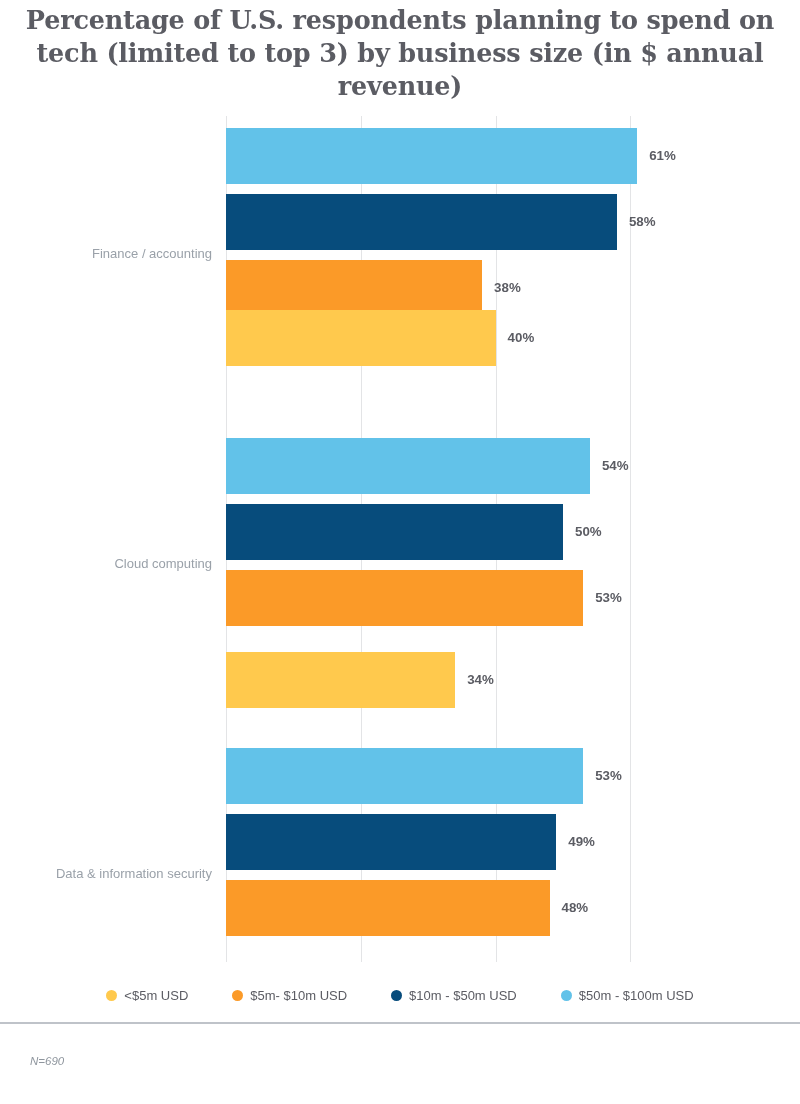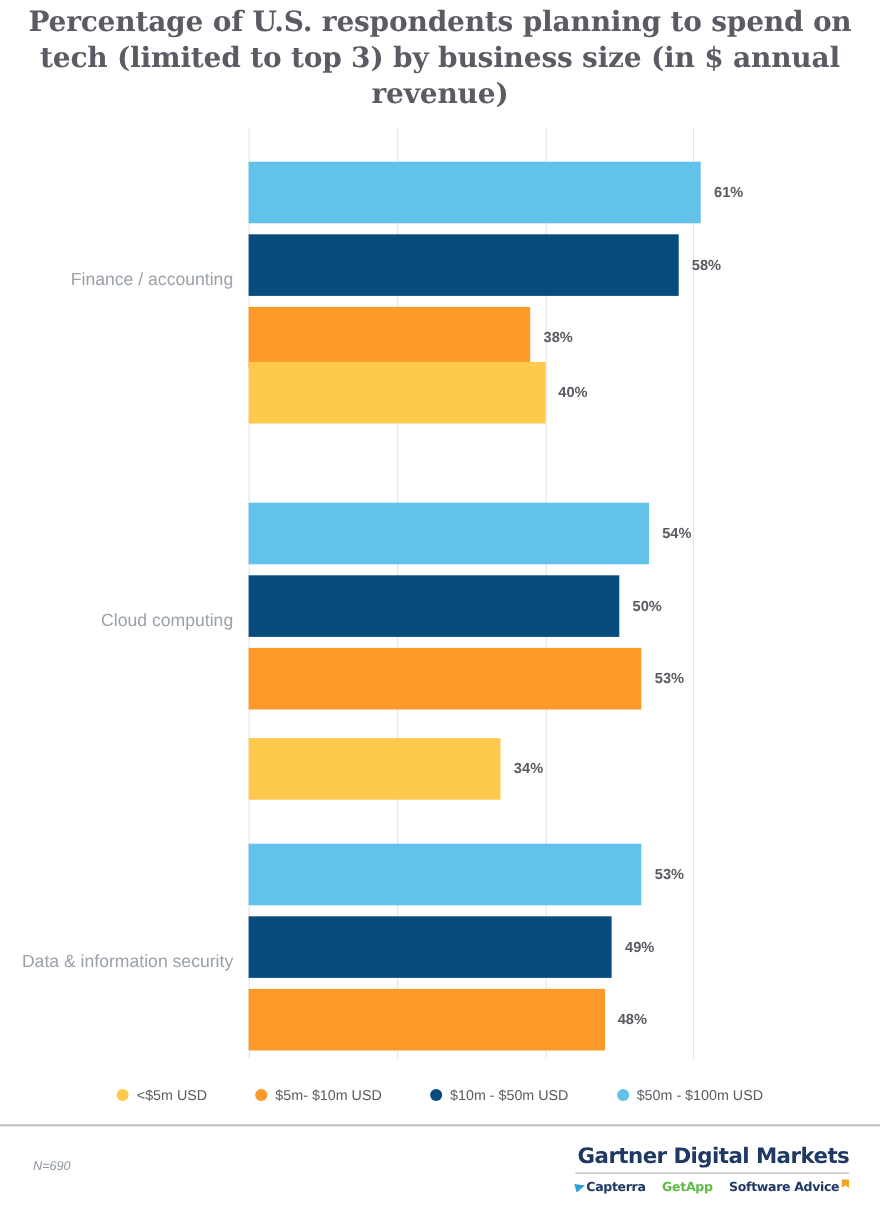--- a/index.html
+++ b/index.html
@@ -56,21 +56,21 @@
     top: 0;
     width: 1px;
     height: 846px;
     background: #e3e4e6;
   }
 
   
   .cat-label {
     position: absolute;
     right: 784px;  
-    font-size: 16px;
+    font-size: 13px;
     color: #9aa1a9;
     text-align: right;
     white-space: nowrap;
   }
   .cat-labels {
     position: absolute;
     left: 0;
     top: 0;
     width: 212px;
     height: 846px;
@@ -86,21 +86,20 @@
     position: absolute;
     left: 226px;
     top: 0;
     width: 574px;
     height: 846px;
   }
   .bar-row {
     position: absolute;
     left: 0;
     height: 56px;
-    margin-top: 19px;
   }
   .bar {
     position: absolute;
     left: 0;
     top: 0;
     height: 56px;
   }
   .bar-value {
     position: absolute;
     top: 0;
@@ -298,31 +297,14 @@
       <div class="legend-item">
         <span class="legend-swatch" style="background: rgb(98, 194, 233);"></span>
         <span class="legend-label">$50m - $100m USD</span>
       </div>
     </div>
 
   <div class="footer-divider"></div>
 
   <div class="footer-note">N=690</div>
 
-  <div class="brand">
-    <div class="brand-main">Gartner Digital Markets</div>
-    <div class="brand-rule"></div>
-    <div class="brand-subs">
-      <div class="sub sub-capterra">
-        <span class="cap-mark"></span>
-        <span>Capterra</span>
-      </div>
-      <div class="sub sub-getapp">
-        <span>GetApp</span>
-      </div>
-      <div class="sub sub-sa">
-        <span>Software Advice</span>
-        <span class="sa-mark"></span>
-      </div>
-    </div>
-  </div>
 
 </div>
 
 </body></html>

